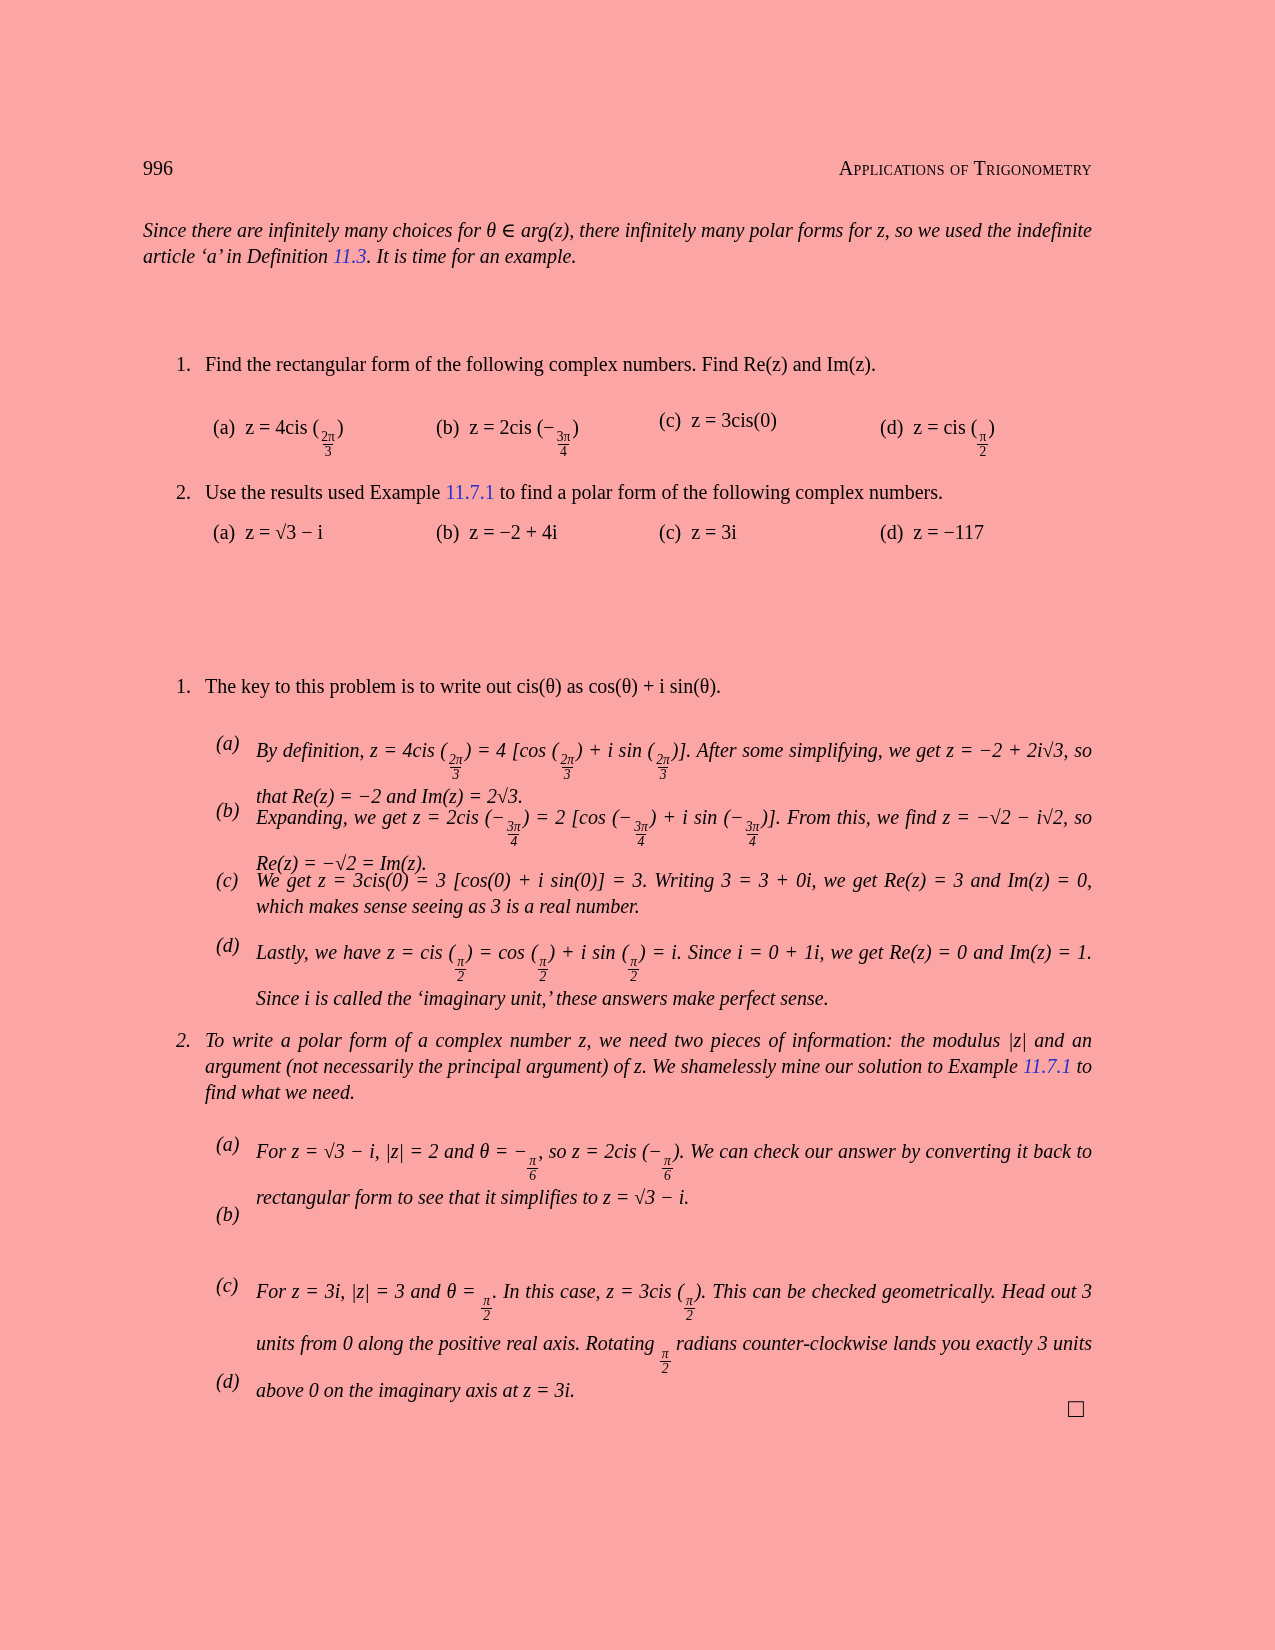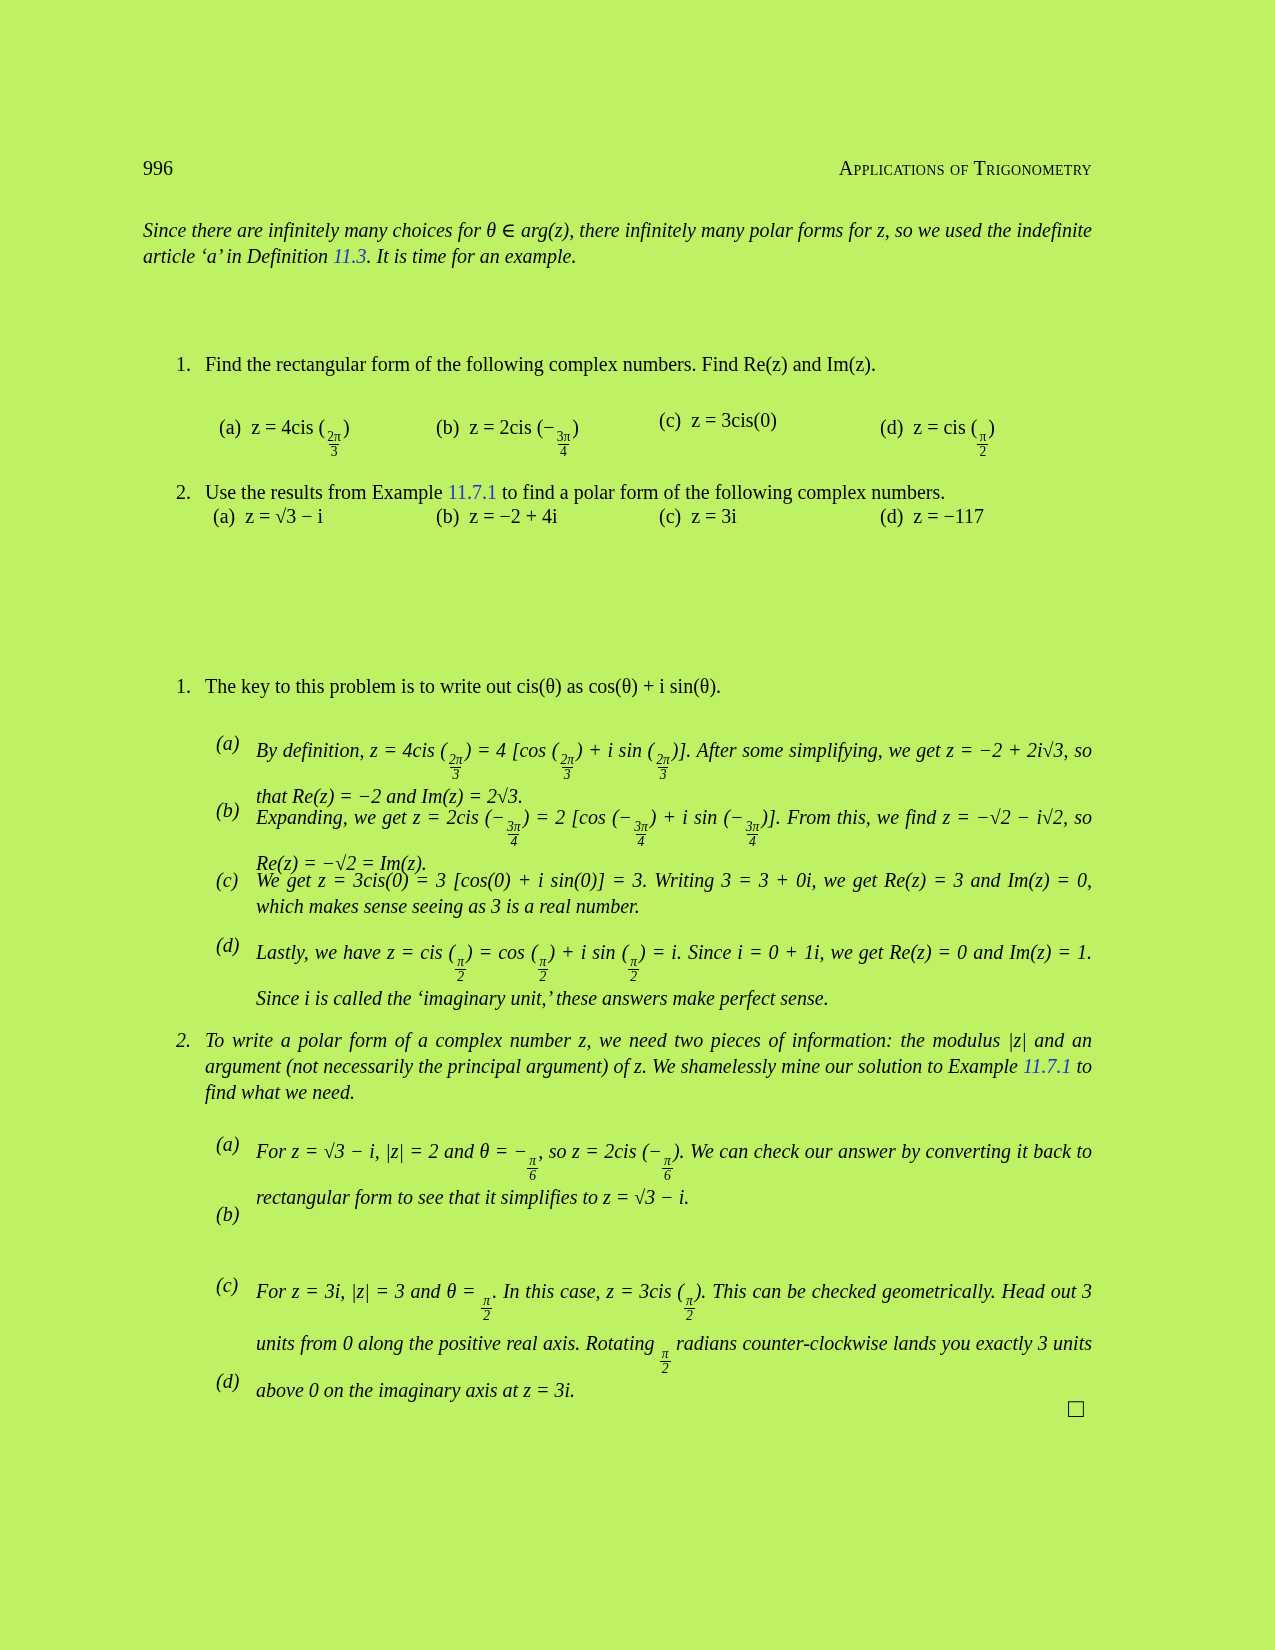--- a/index.html
+++ b/index.html
@@ -1,19 +1,19 @@
 <!DOCTYPE html>
 <html style="--link: #2233cc;"><head>
 <meta charset="utf-8">
 <style>
   html,body{margin:0;padding:0;background:#ffffff;}
   body{width:1275px;height:1650px;position:relative;overflow:hidden;
        font-family:"Liberation Serif","DejaVu Serif",serif;
        font-size:20px;color:#000;}
-  .page{position:absolute;inset:0;background:#bef264;}
+  .page{position:absolute;inset:0;background:#fca5a5;}
   .block{position:absolute;left:143px;width:949px;line-height:26px;}
   .just{text-align:justify;font-style:italic;}
   .bold{font-weight:bold;}
   .header{display:flex;justify-content:space-between;align-items:baseline;}
   .runhead{font-variant:small-caps;letter-spacing:0.3px;margin-left:32px;}
   .item{padding-left:62px;box-sizing:border-box;}
   .inum{position:absolute;left:33px;}
   .sub{padding-left:113px;box-sizing:border-box;}
   .slabel{position:absolute;left:73px;}
   .row{height:48px;}
@@ -39,41 +39,41 @@
 
   <p class="block just" style="top:217px;margin:0"><span>Since there are infinitely many choices for θ ∈ arg(z), there infinitely many polar forms for z, so we used the indefinite article ‘a’ in Definition </span><span class="link">11.3</span><span>. It is time for an example.</span></p>
 
 
   <div class="block item" style="top:351px">
     <span class="inum">1.</span>
     <span>Find the rectangular form of the following complex numbers. Find Re(z) and Im(z).</span>
   </div>
 
   <div class="block row" style="top:407px">
-    <span class="cell" style="left:76px"><span class="plabel">(a)</span><span>z = 4cis (<span class="frac">
+    <span class="cell" style="left:70px"><span class="plabel">(a)</span><span>z = 4cis (<span class="frac">
             <span class="fnum">2π</span>
             <span class="fden">3</span>
           </span>)</span></span>
     <span class="cell" style="left:293px"><span class="plabel">(b)</span><span>z = 2cis (−<span class="frac">
             <span class="fnum">3π</span>
             <span class="fden">4</span>
           </span>)</span></span>
     <span class="cell" style="left:516px"><span class="plabel">(c)</span><span>z = 3cis(0)</span></span>
     <span class="cell" style="left:737px"><span class="plabel">(d)</span><span>z = cis (<span class="frac">
             <span class="fnum">π</span>
             <span class="fden">2</span>
           </span>)</span></span>
   </div>
 
   <div class="block item" style="top:479px">
     <span class="inum">2.</span>
-    <span>Use the results from Example </span><span class="link">11.7.1</span><span> to find a polar form of the following complex numbers.</span>
+    <span>Use the results used Example </span><span class="link">11.7.1</span><span> to find a polar form of the following complex numbers.</span>
   </div>
 
-  <div class="block row" style="top:503px">
+  <div class="block row" style="top:519px">
     <span class="cell" style="left:70px"><span class="plabel">(a)</span><span>z = √3 − i</span></span>
     <span class="cell" style="left:293px"><span class="plabel">(b)</span><span>z = −2 + 4i</span></span>
     <span class="cell" style="left:516px"><span class="plabel">(c)</span><span>z = 3i</span></span>
     <span class="cell" style="left:737px"><span class="plabel">(d)</span><span>z = −117</span></span>
   </div>
 
 
   <div class="block item" style="top:673px">
     <span class="inum">1.</span>
     <span>The key to this problem is to write out cis(θ) as cos(θ) + i sin(θ).</span>

